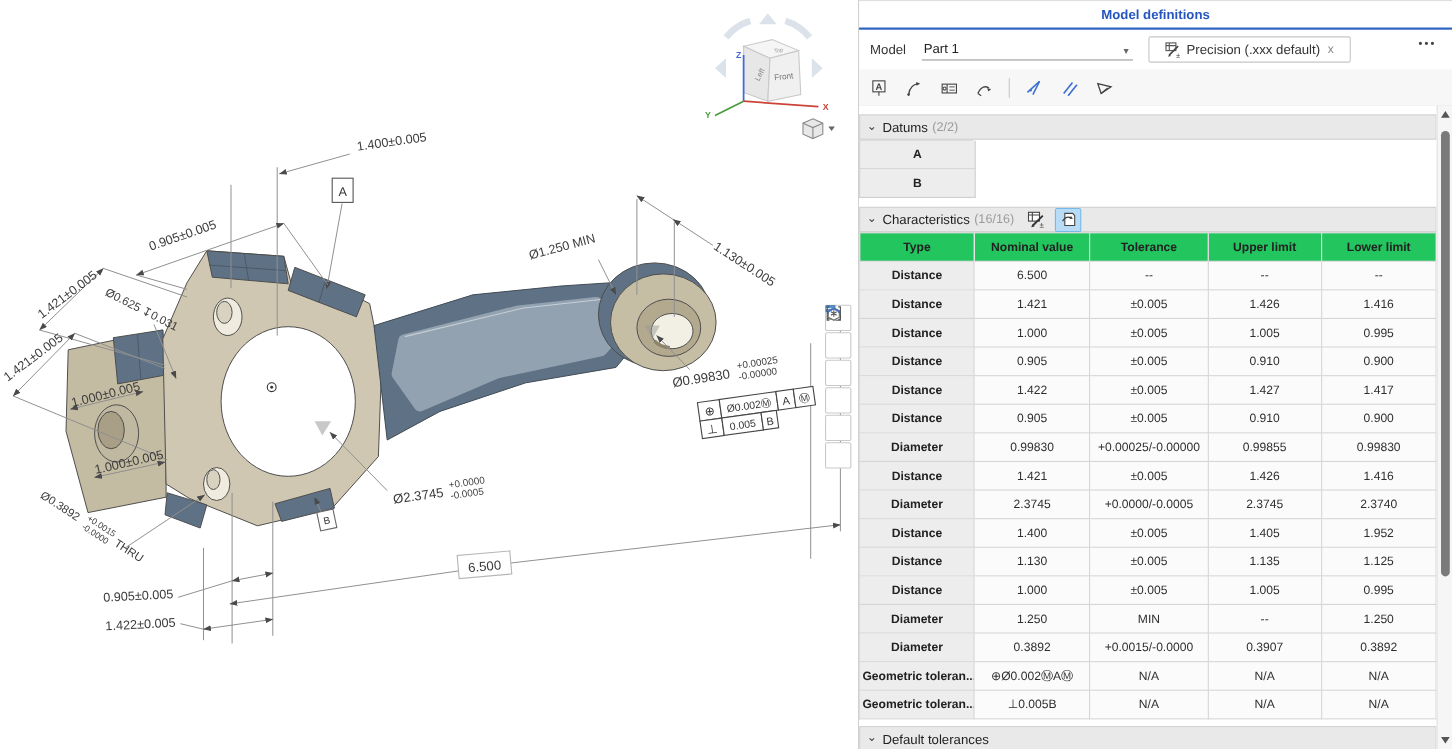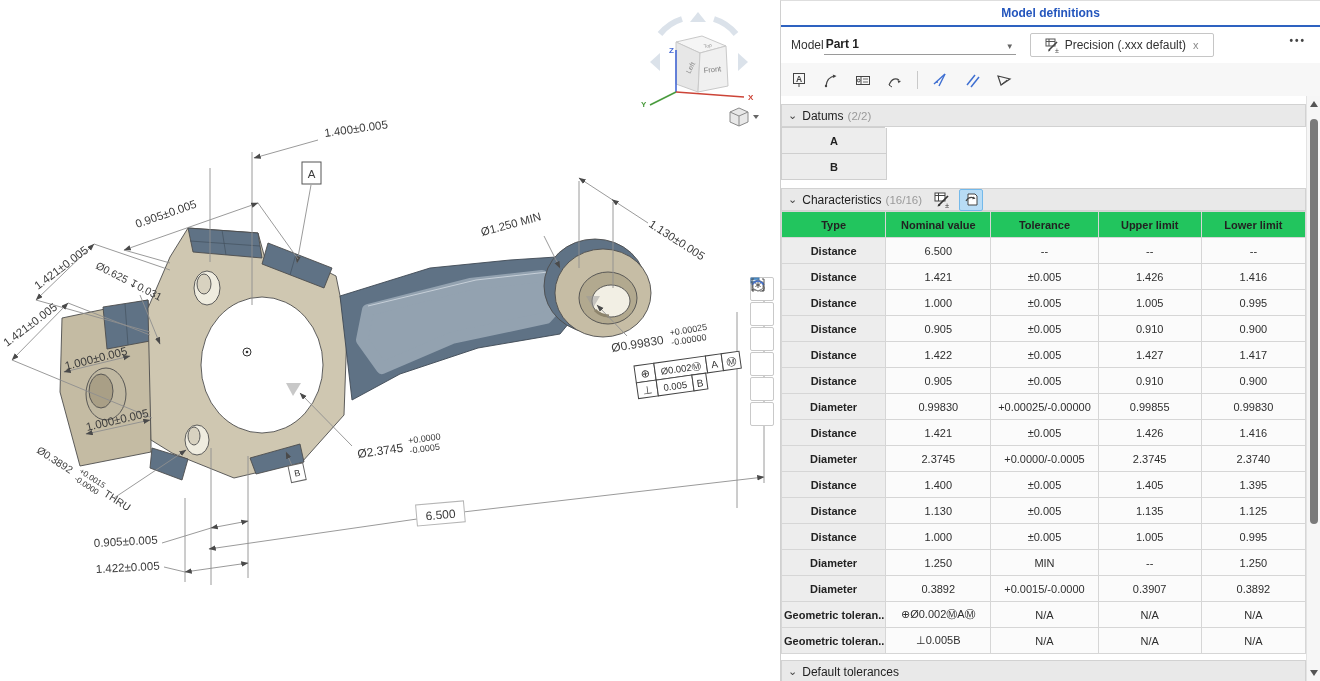--- a/index.html
+++ b/index.html
@@ -13,23 +13,23 @@
   .vtools{position:absolute;left:750px;top:277px;width:26px;display:flex;flex-direction:column;gap:1px;}
   .vtool{width:24px;height:24px;background:#fff;border:1px solid #c9c9c9;border-radius:2px;
          display:flex;align-items:center;justify-content:center;box-sizing:border-box;cursor:pointer;}
 
   
   #panel{position:absolute;left:780px;top:0;width:540px;height:681px;background:#fff;
          border-left:1px solid #d0d0d0;border-top:1px solid #dedede;box-sizing:border-box;}
   .panel-header{height:24px;border-bottom:2px solid #2e62c0;display:flex;align-items:center;justify-content:center;text-align:right;}
   .panel-title{color:#2456bd;font-size:12px;font-weight:bold;}
   .model-row{height:36px;display:flex;align-items:center;padding:0 10px;position:relative;}
-  .model-label{font-size:12px;color:#333;}
+  .model-label{font-size:12px;color:#333;margin-right:14px;}
   .model-select{width:188px;border-bottom:1px solid #9a9a9a;font-size:12px;color:#222;
-                padding:2px 2px 3px 2px;display:flex;justify-content:space-between;align-items:flex-end;cursor:pointer;font-weight:bold;}
+                padding:2px 2px 3px 2px;display:flex;justify-content:space-between;align-items:flex-end;cursor:pointer;}
   .model-caret{font-size:8px;color:#666;}
   .chip{margin-left:14px;border:1px solid #c6c6c6;border-radius:2px;height:22px;display:flex;align-items:center;
         padding:0 14px;font-size:12px;color:#333;gap:5px;background:#fff;cursor:pointer;}
   .chip-x{color:#8a8a8a;font-size:11px;margin-left:2px;cursor:pointer;}
   .overflow{position:absolute;right:14px;top:8px;color:#444;font-size:10px;letter-spacing:2px;font-weight:bold;cursor:pointer;}
   .tools-row{height:33px;background:#f7f7f7;border-bottom:1px solid #ddd;display:flex;align-items:center;padding-left:6px;gap:8px;}
   .tbtn{width:24px;height:24px;display:flex;align-items:center;justify-content:center;cursor:pointer;border-radius:2px;}
   .tdiv{width:1px;height:18px;background:#c9c9c9;margin:0 2px;}
 
   .panel-body{position:absolute;left:0;top:95px;right:14px;bottom:0;overflow:hidden;padding-top:8px;box-sizing:border-box;background:#fff;}
@@ -516,21 +516,21 @@
               <td>2.3745</td>
               <td>+0.0000/-0.0005</td>
               <td>2.3745</td>
               <td>2.3740</td>
             </tr>
             <tr>
               <td class="type-cell">Distance</td>
               <td>1.400</td>
               <td>±0.005</td>
               <td>1.405</td>
-              <td>1.395</td>
+              <td>1.952</td>
             </tr>
             <tr>
               <td class="type-cell">Distance</td>
               <td>1.130</td>
               <td>±0.005</td>
               <td>1.135</td>
               <td>1.125</td>
             </tr>
             <tr>
               <td class="type-cell">Distance</td>

